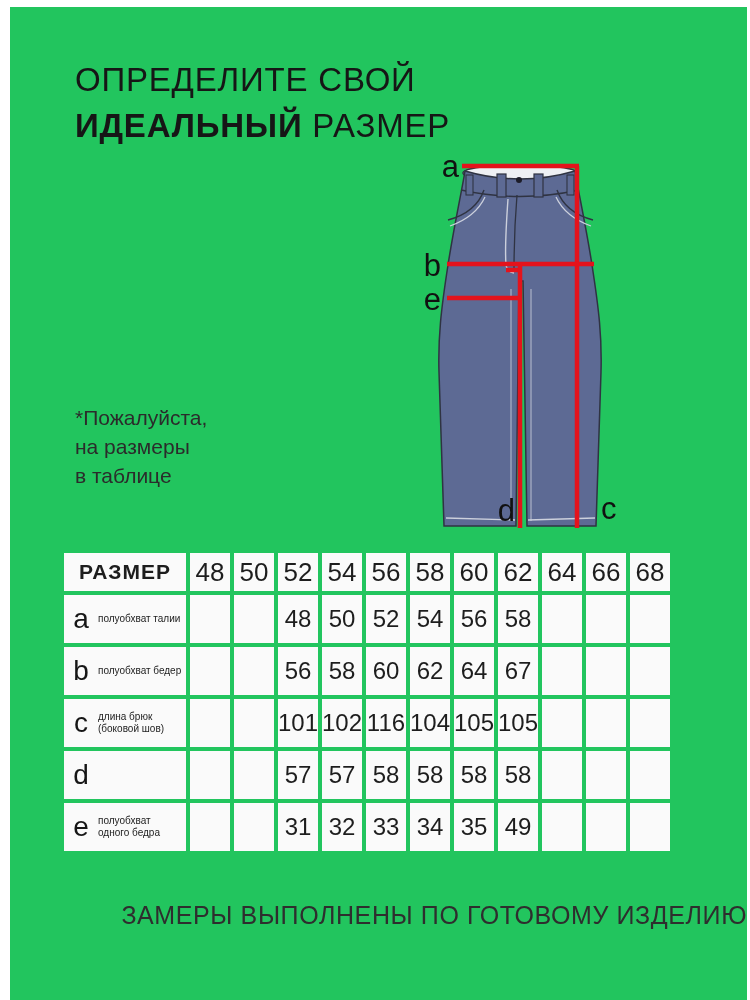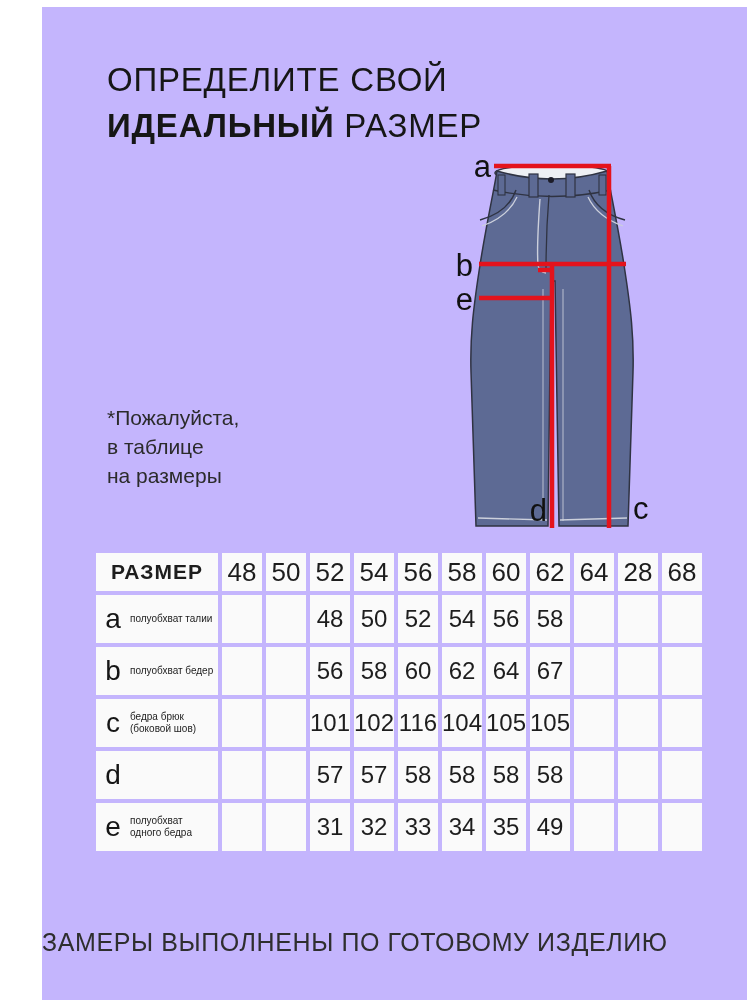--- a/index.html
+++ b/index.html
@@ -6,22 +6,21 @@
   .page{
     position:relative;
     width:750px;height:1000px;
     background:#ffffff;
     font-family:"Liberation Sans", sans-serif;
     overflow:hidden;
   }
   .canvas{
     position:absolute;
     left:10px;top:7px;right:3px;bottom:0;
-    background:#c4b5fd;
-    margin-left:32px;
+    background:#22c55e;
   }
   
   .title-block{
     position:absolute;left:65px;top:50px;
     color:#161616;
     font-size:33px;
     letter-spacing:0.8px;
     line-height:46px;
   }
   .title-bold{font-weight:700;text-align:right;}
@@ -75,22 +74,22 @@
   }
   .row-label{
     font-size:10px;
     line-height:1.18;
     color:#1c1c1c;
     width:84px;
     white-space:normal;
   }
   
   .footer-text{
-    position:absolute;left:0;right:0;top:921px;
-    text-align:left;
+    position:absolute;left:0;right:0;top:894px;
+    text-align:right;
     color:#2e2e2e;
     font-size:25px;
     letter-spacing:0.6px;
   }
 </style>
 </head>
 <body>
 
 <div class="page">
   <div class="canvas">
@@ -145,36 +144,36 @@
 
       <text x="449" y="170" text-anchor="end" font-size="31" fill="#111111">a</text>
       <text x="431" y="269" text-anchor="end" font-size="31" fill="#111111">b</text>
       <text x="431" y="303" text-anchor="end" font-size="31" fill="#111111">e</text>
       <text x="505" y="514" text-anchor="end" font-size="31" fill="#111111">d</text>
       <text x="591" y="512" text-anchor="start" font-size="31" fill="#111111">c</text>
     </svg>
 
     <div class="note-block">
       <div>*Пожалуйста,</div>
+      <div>на размеры</div>
       <div>в таблице</div>
-      <div>на размеры</div>
     </div>
 
     <div class="size-table">
         <div class="cell header-first">РАЗМЕР</div>
         <div class="cell header-size">48</div>
         <div class="cell header-size">50</div>
         <div class="cell header-size">52</div>
         <div class="cell header-size">54</div>
         <div class="cell header-size">56</div>
         <div class="cell header-size">58</div>
         <div class="cell header-size">60</div>
         <div class="cell header-size">62</div>
         <div class="cell header-size">64</div>
-        <div class="cell header-size">28</div>
+        <div class="cell header-size">66</div>
         <div class="cell header-size">68</div>
         <div class="cell row-head">
           <span class="row-letter">a</span>
           <span class="row-label">полуобхват талии</span>
         </div>
         <div class="cell value"></div>
         <div class="cell value"></div>
         <div class="cell value">48</div>
         <div class="cell value">50</div>
         <div class="cell value">52</div>
@@ -194,21 +193,21 @@
         <div class="cell value">58</div>
         <div class="cell value">60</div>
         <div class="cell value">62</div>
         <div class="cell value">64</div>
         <div class="cell value">67</div>
         <div class="cell value"></div>
         <div class="cell value"></div>
         <div class="cell value"></div>
         <div class="cell row-head">
           <span class="row-letter">c</span>
-          <span class="row-label">бедра брюк (боковой шов)</span>
+          <span class="row-label">длина брюк (боковой шов)</span>
         </div>
         <div class="cell value"></div>
         <div class="cell value"></div>
         <div class="cell value">101</div>
         <div class="cell value">102</div>
         <div class="cell value">116</div>
         <div class="cell value">104</div>
         <div class="cell value">105</div>
         <div class="cell value">105</div>
         <div class="cell value"></div>

